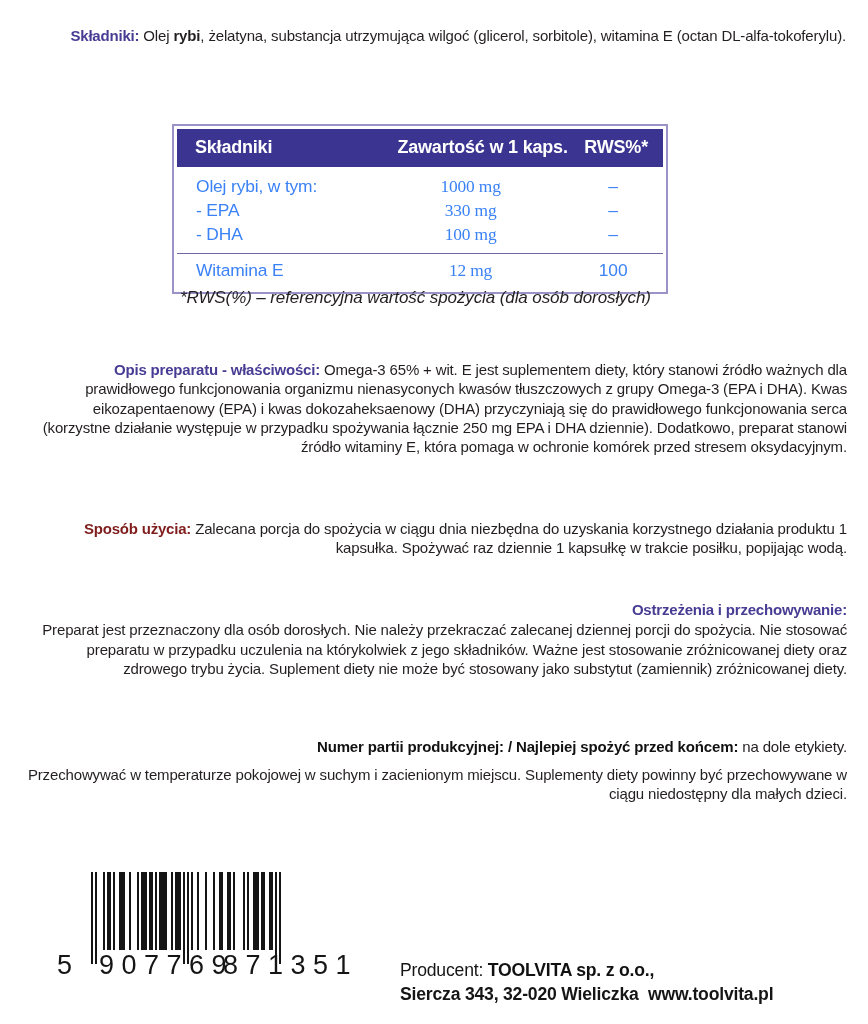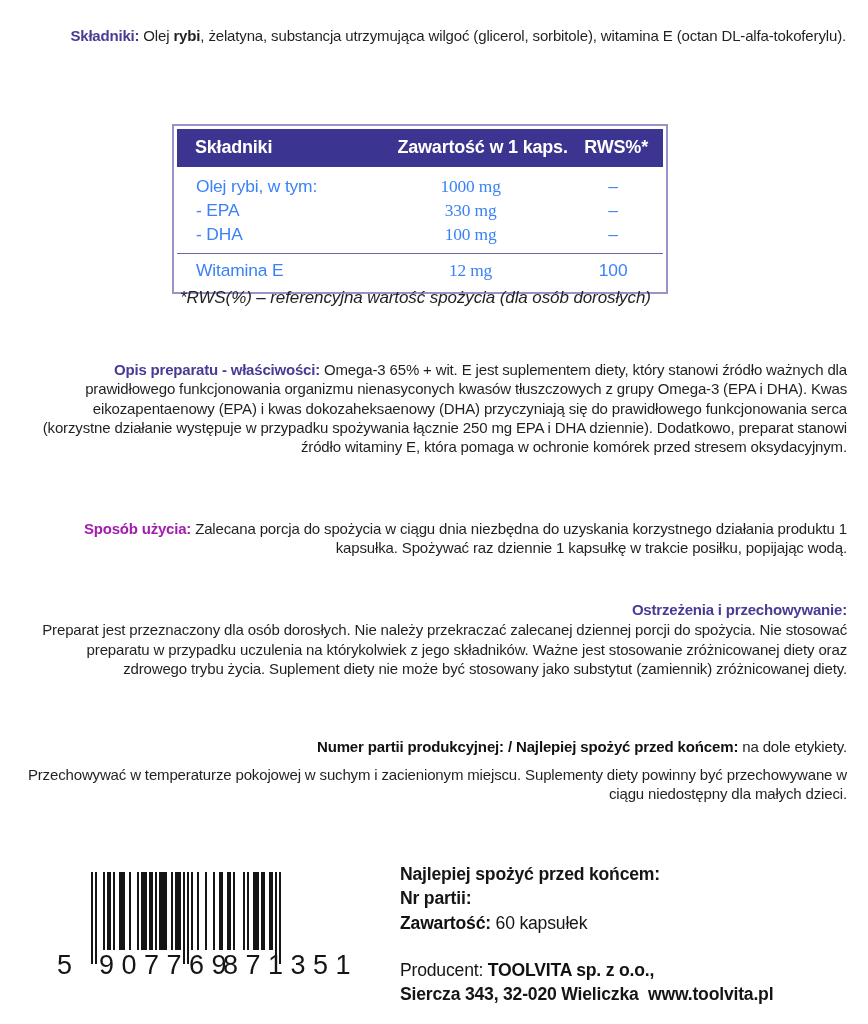--- a/index.html
+++ b/index.html
@@ -36,21 +36,21 @@
     color: #473c94;
     font-weight: bold;
     letter-spacing: -0.2px;
   }
   .hd-purple-reg {
     color: #473c94;
     font-weight: bold;
     letter-spacing: -0.2px;
   }
   .hd-teal {
-    color: #a21caf;
+    color: #7f1d1d;
     font-weight: bold;
     letter-spacing: -0.2px;
   }
   .bold-black {
     font-weight: bold;
     color: #111111;
   }
   b.inl { font-weight: bold; color: #231f20; }
 
   
@@ -342,24 +342,19 @@
         <div class="sp" style="width:2px"></div>
         <div class="bar guard" style="width:2px"></div>
       </div>
     <div class="bc-digits">
       <span id="bc-d-first">5</span>
       <span id="bc-d-left">907769</span>
       <span id="bc-d-right">871351</span>
     </div>
   </div>
 
-  <div id="bottom-info">
-    <div class="bi-line bold-black">Najlepiej spożyć przed końcem:</div>
-    <div class="bi-line bold-black">Nr partii:</div>
-    <div class="bi-line"><span class="bold-black">Zawartość:</span><span> 60 kapsułek</span></div>
-  </div>
 
   <div id="producer-block">
     <div class="pr-line"><span>Producent:</span><span class="bold-black"> TOOLVITA sp. z o.o.,</span></div>
     <div class="pr-line bold-black"><span>Siercza 343, 32-020 Wieliczka</span>&nbsp;&nbsp;<span>www.toolvita.pl</span></div>
   </div>
 
 </div>
 
 </body></html>

